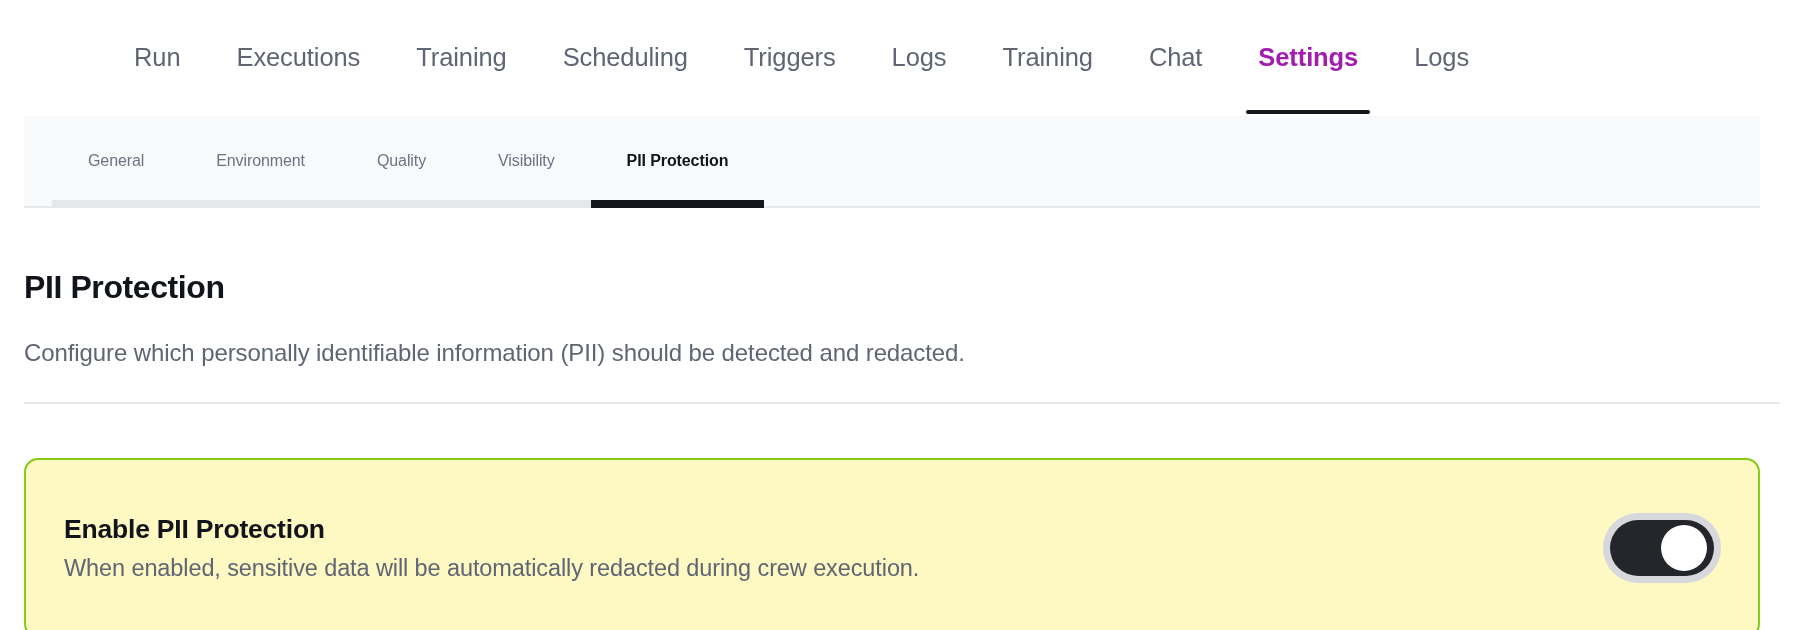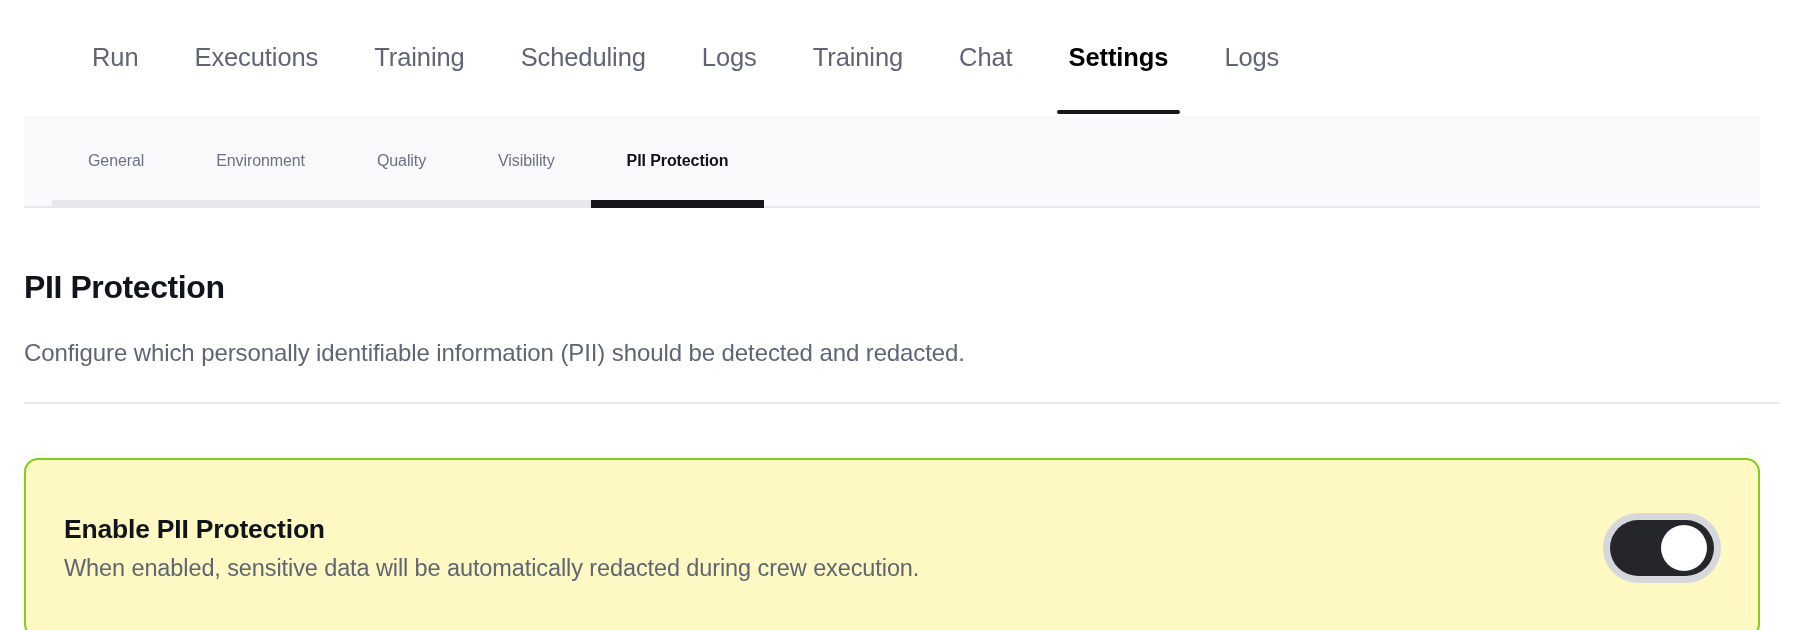--- a/index.html
+++ b/index.html
@@ -22,42 +22,42 @@
 
   
   .primary-tabs {
     position: absolute;
     top: 0;
     left: 0;
     width: 1804px;
     height: 114px;
     display: flex;
     align-items: flex-end;
-    padding-left: 64px;
+    padding-left: 106px;
     background: #ffffff;
   }
 
   .primary-tab {
     position: relative;
     height: 114px;
     display: flex;
     align-items: center;
     justify-content: center;
     padding: 0 28px;
     font-size: 25.5px;
     font-weight: 400;
     color: #5f6573;
     letter-spacing: -0.1px;
     white-space: nowrap;
     cursor: pointer;
     user-select: none;
   }
 
   .primary-tab.active {
-    color: #000000;
+    color: #a21caf;
     font-weight: 700;
   }
 
   .primary-tab.active::after {
     content: "";
     position: absolute;
     left: 16px;
     right: 16px;
     bottom: 0;
     height: 4px;
@@ -223,20 +223,23 @@
       <span>Run</span>
     </div>
     <div class="primary-tab">
       <span>Executions</span>
     </div>
     <div class="primary-tab">
       <span>Training</span>
     </div>
     <div class="primary-tab">
       <span>Scheduling</span>
+    </div>
+    <div class="primary-tab">
+      <span>Triggers</span>
     </div>
     <div class="primary-tab">
       <span>Logs</span>
     </div>
     <div class="primary-tab">
       <span>Training</span>
     </div>
     <div class="primary-tab">
       <span>Chat</span>
     </div>

